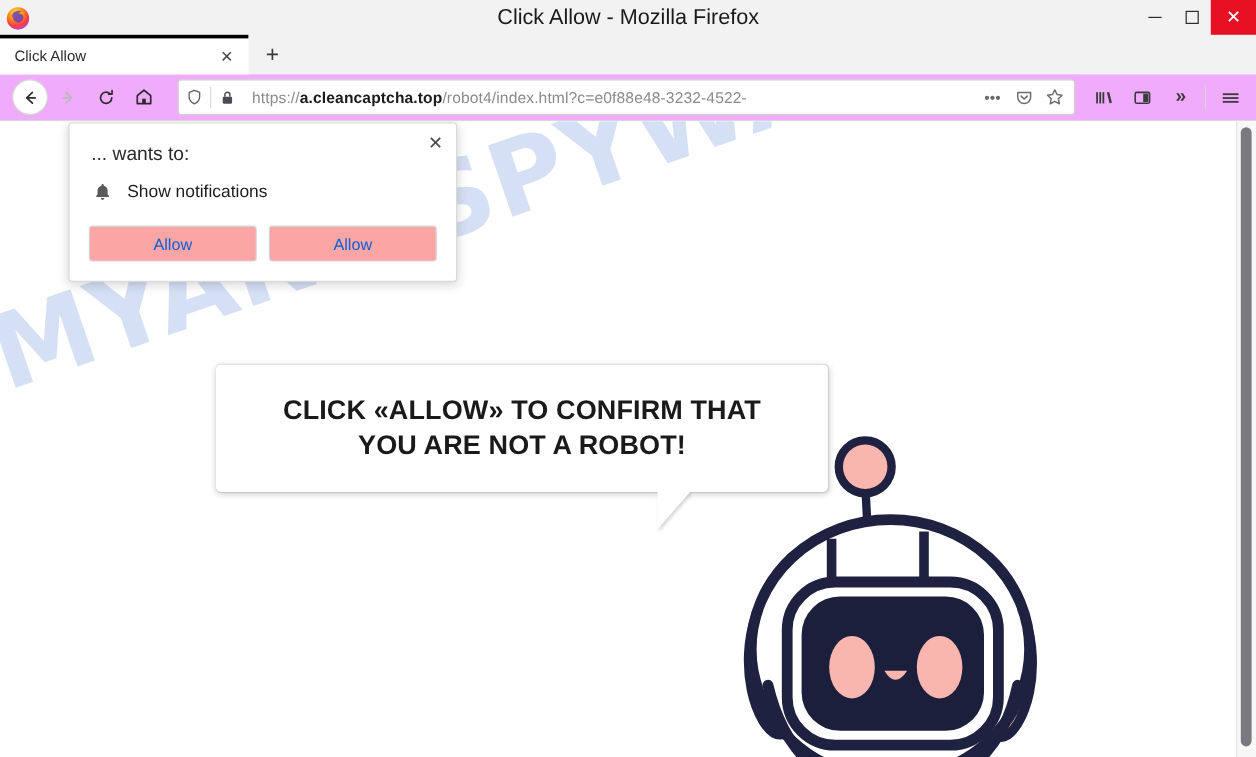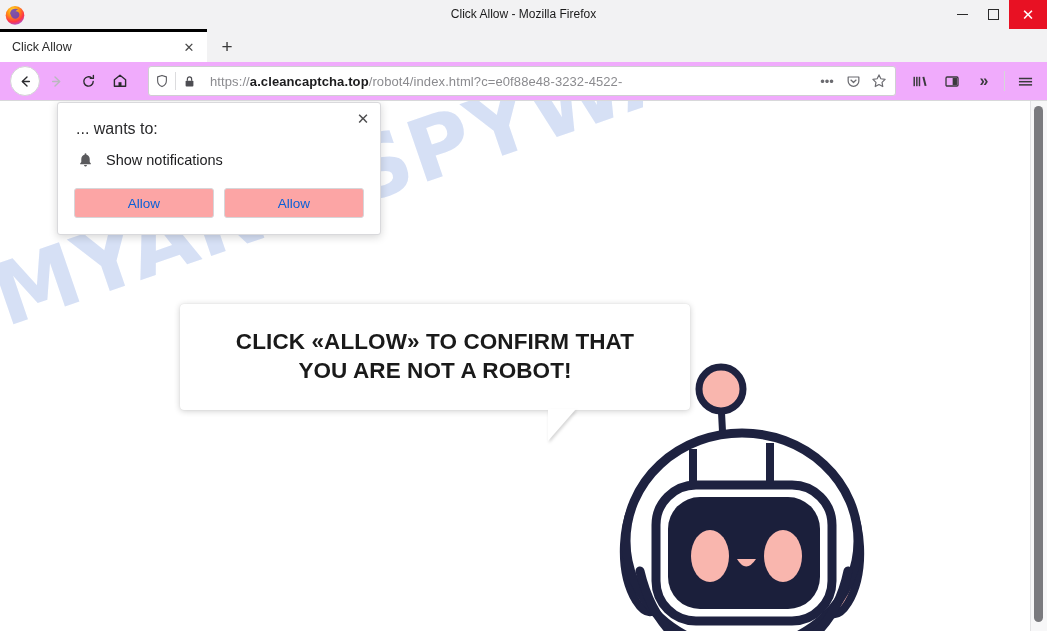--- a/index.html
+++ b/index.html
@@ -39,21 +39,21 @@
     width: 22px; height: 22px;
     margin-left: 4px;
     position: relative;
     flex: 0 0 auto;
   }
   .ff-logo svg { display:block; }
   .title-text {
     position: absolute;
     left: 0; right: 0;
     text-align: center;
-    font-size: 12px;
+    font-size: 18px;
     color: #1a1a1a;
     line-height: 29px;
     pointer-events: none;
   }
   .win-buttons {
     position: absolute;
     right: 0; top: 0;
     height: 29px;
     display: flex;
     align-items: stretch;

